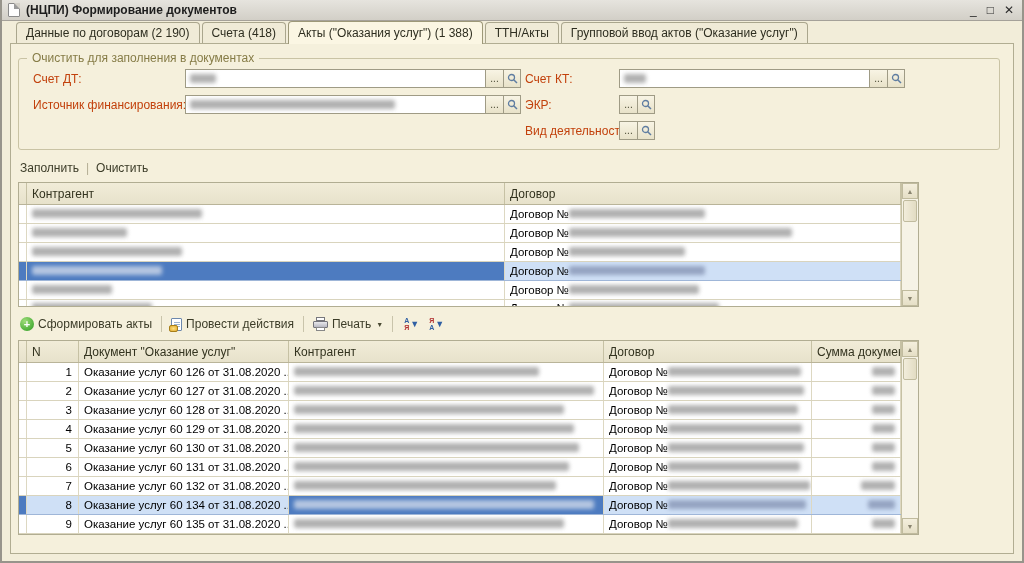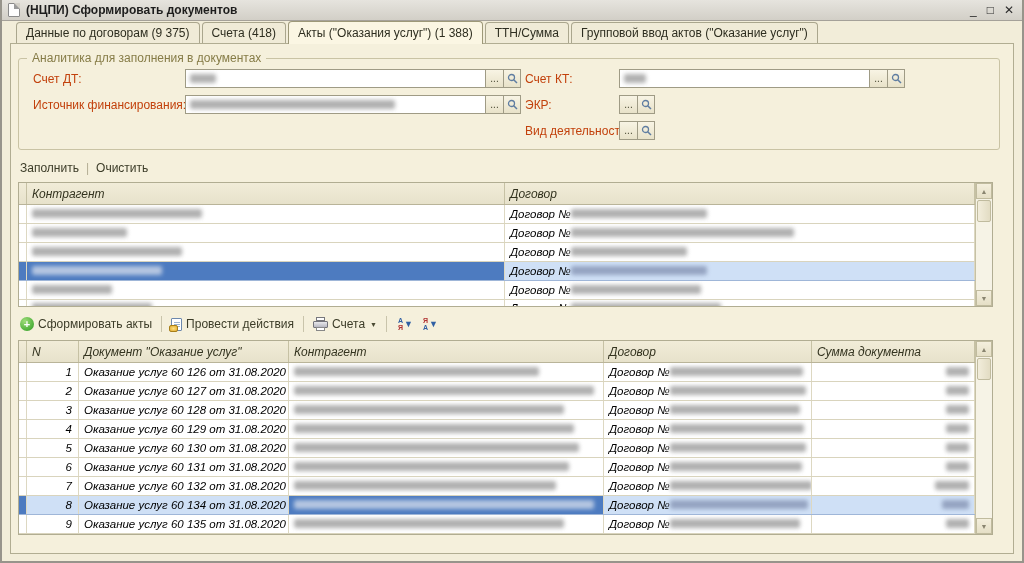--- a/index.html
+++ b/index.html
@@ -40,21 +40,21 @@
   .ibtn { flex:0 0 18px; background:linear-gradient(#f8f4e4,#e8e2c9); border:1px solid #9f9b85; border-right:none; font-size:10px; color:#4a4a33; display:flex; align-items:center; justify-content:center; cursor:default; }
   .ibtn.last { border-right:1px solid #9f9b85; }
   .fspacer { height:1px; }
 
   
   .linkrow { display:flex; align-items:center; gap:7px; margin:11px 0 7px 2px; font-size:12px; color:#3c3c28; }
   .linkbtn { cursor:default; }
   .linksep { color:#b3ae94; }
 
   
-  .tbl { width:975px; border:1px solid #b1ad92; background:#fff; display:flex; flex-direction:row;font-style:italic; }
+  .tbl { width:901px; border:1px solid #b1ad92; background:#fff; display:flex; flex-direction:row; }
   .tblmain { flex:1 1 auto; display:flex; flex-direction:column; overflow:hidden; }
   .trow { display:flex; flex:0 0 19px; height:19px; background:#fff; border-bottom:1px solid #d9d4bd; }
   .thead { flex:0 0 22px; height:22px; background:linear-gradient(#f1ecd8,#e7e2cb); border-bottom:1px solid #b9b499; }
   .thead .tcell { font-size:12px; color:#33331f; border-right:1px solid #c6c1a4; padding-top:4px; }
   .tcell { font-size:11.5px; color:#000; padding:3px 4px 0 5px; white-space:nowrap; overflow:hidden; border-right:1px solid #ddd8c2; }
   .c-marker { flex:0 0 8px; padding:0; }
   .upper .c-k { flex:0 0 478px; }
   .upper .c-d { flex:1 1 auto; }
   .lower .c-n  { flex:0 0 52px; text-align:right; padding-right:6px; }
   .lower .c-doc { flex:0 0 210px; }
@@ -96,41 +96,41 @@
   .lt-blue { color:#2f5fa3; } .lt-red { color:#b03030; }
   .sortarrow { font-size:9px; color:#2f5fa3; line-height:9px; }
 </style>
 </head>
 <body>
 
 <div class="window">
 
   <div class="titlebar">
     <span class="doc-ico"></span>
-    <span class="title">(НЦПИ) Сформировать документов</span>
+    <span class="title">(НЦПИ) Формирование документов</span>
     <span class="winbtns">
       <span class="winbtn">_</span>
       <span class="winbtn">□</span>
       <span class="winbtn">✕</span>
     </span>
   </div>
 
 
   <div class="tabstrip" id="tabstrip">
-      <span class="tab">Данные по договорам (9 375)</span>
+      <span class="tab">Данные по договорам (2 190)</span>
       <span class="tab">Счета (418)</span>
       <span class="tab active">Акты ("Оказания услуг") (1 388)</span>
-      <span class="tab">ТТН/Сумма</span>
+      <span class="tab">ТТН/Акты</span>
       <span class="tab">Групповой ввод актов ("Оказание услуг")</span>
     </div>
 
   <div class="panel">
 
     <div class="fieldset">
-      <div class="legend">Аналитика для заполнения в документах</div>
+      <div class="legend">Очистить для заполнения в документах</div>
       <div class="fgrid">
         <span class="flabel">Счет ДТ:</span>
         <span class="igroup">
             <span class="input" id="in-schet_dt"><span class="blur" style="width: 26px;"></span></span>
             <span class="ibtn">...</span>
             <span class="ibtn last">
               <svg width="11" height="11">
                 <circle cx="4.5" cy="4.5" r="3" stroke="#5f7da1" stroke-width="1.3" fill="none"></circle>
                 <line x1="7" y1="7" x2="10" y2="10" stroke="#5f7da1" stroke-width="1.5"></line>
               </svg>
@@ -249,21 +249,21 @@
         <span class="ico-doc"></span>
         <span>Провести действия</span>
       </span>
       <span class="tsep"></span>
       <span class="titem">
         <span class="ico-print">
             <span class="pr-top"></span>
             <span class="pr-body"></span>
             <span class="pr-out"></span>
           </span>
-        <span>Счета</span>
+        <span>Печать</span>
         <span class="caret-sm">▼</span>
       </span>
       <span class="tsep"></span>
       <span class="titem sorticon">
         <span class="sortletters">
             <span class="lt-blue">А</span>
             <span class="lt-red">Я</span>
           </span>
         <span class="sortarrow">▼</span>
       </span>

